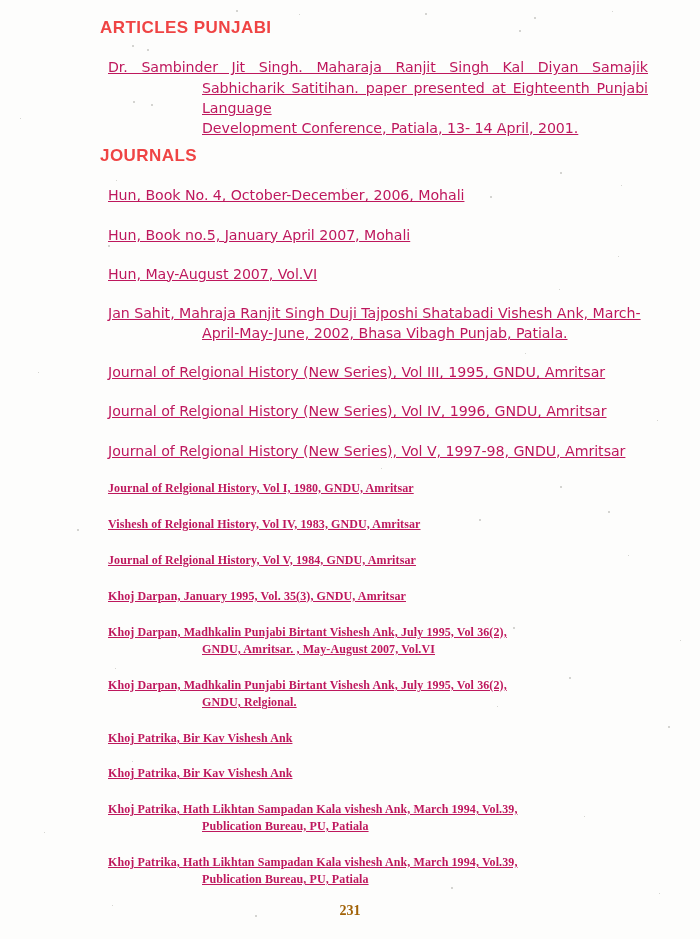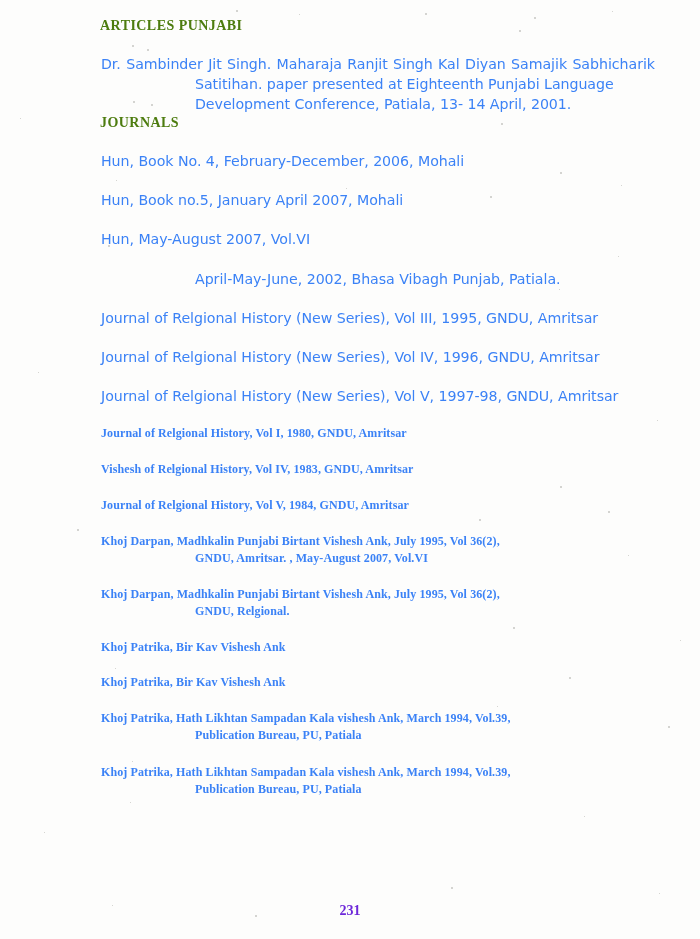--- a/index.html
+++ b/index.html
@@ -42,39 +42,40 @@
   }
 
   .content {
     position: absolute;
     left: 100px;
     top: 18px;
     width: 556px;
   }
 
   h2.section-heading {
-    font-family: Liberation Serif, serif;
+    font-family: Liberation Sans, sans-serif;
     font-weight: bold;
-    font-size: 14px;
+    font-size: 17px;
     letter-spacing: .45px;
     margin: 0;
     padding: 0;
     line-height: 1.2;
-    color: #4d7c0f;
+    color: #ef4444;
   }
   .heading-articles { margin-top: 0px; }
   .heading-journals { margin-top: 26px; margin-bottom: 0; }
 
   .entry {
-    margin: 1px;
+    margin: 8px;
     padding: 0;
     padding-left: 94px;
     text-indent: -94px;
     line-height: 1.42;
-    color: #3b82f6;
+    color: #be185d;
+    text-decoration: underline;
   }
 
   
   .entry.serif {
     font-family: "Liberation Serif", "DejaVu Serif", serif;
     font-size: 12px;
     font-weight: 600;
     letter-spacing: .1px;
   }
 
@@ -101,50 +102,51 @@
 
   .page-number {
     position: absolute;
     left: 0;
     top: 903px;
     width: 700px;
     text-align: center;
     font-family: "Liberation Serif", "DejaVu Serif", serif;
     font-size: 14px;
     font-weight: 600;
-    color: #6d28d9;
+    color: #a16207;
   }
 </style>
 </head>
 <body>
 
 <div class="page">
   <div class="content">
 
     <h2 class="section-heading heading-articles">ARTICLES PUNJABI</h2>
     <div class="entry sans justified gap-after-heading">
       <span>Dr. Sambinder Jit Singh. Maharaja Ranjit Singh Kal Diyan Samajik Sabhicharik Satitihan. paper presented at Eighteenth Punjabi Language</span>
       <span class="last-line">Development Conference, Patiala, 13- 14 April, 2001.</span>
     </div>
 
     <h2 class="section-heading heading-journals">JOURNALS</h2>
 
     <div class="entry sans gap-after-heading">
-      <span>Hun, Book No. 4, February-December, 2006, Mohali</span>
+      <span>Hun, Book No. 4, October-December, 2006, Mohali</span>
     </div>
 
     <div class="entry sans gap-normal">
       <span>Hun, Book no.5, January April 2007, Mohali</span>
     </div>
 
     <div class="entry sans gap-normal">
       <span>Hun, May-August 2007, Vol.VI</span>
     </div>
 
     <div class="entry sans justified gap-normal">
+      <span>Jan Sahit, Mahraja Ranjit Singh Duji Tajposhi Shatabadi Vishesh Ank, March-</span>
       <span class="last-line">April-May-June, 2002, Bhasa Vibagh Punjab, Patiala.</span>
     </div>
 
     <div class="entry sans gap-normal">
       <span>Journal of Relgional History (New Series), Vol III, 1995, GNDU, Amritsar</span>
     </div>
 
     <div class="entry sans gap-normal">
       <span>Journal of Relgional History (New Series), Vol IV, 1996, GNDU, Amritsar</span>
     </div>
@@ -158,20 +160,23 @@
     </div>
 
     <div class="entry serif gap-normal">
       <span>Vishesh of Relgional History, Vol IV, 1983, GNDU, Amritsar</span>
     </div>
 
     <div class="entry serif gap-normal">
       <span>Journal of Relgional History, Vol V, 1984, GNDU, Amritsar</span>
     </div>
 
+    <div class="entry serif gap-normal">
+      <span>Khoj Darpan, January 1995, Vol. 35(3), GNDU, Amritsar</span>
+    </div>
 
 
     <div class="entry serif justified gap-normal">
       <span>Khoj Darpan, Madhkalin Punjabi Birtant Vishesh Ank, July 1995, Vol 36(2),</span>
       <span class="last-line">GNDU, Amritsar. , May-August 2007, Vol.VI</span>
     </div>
 
     <div class="entry serif justified gap-normal">
       <span>Khoj Darpan, Madhkalin Punjabi Birtant Vishesh Ank, July 1995, Vol 36(2),</span>
       <span class="last-line">GNDU, Relgional.</span>

